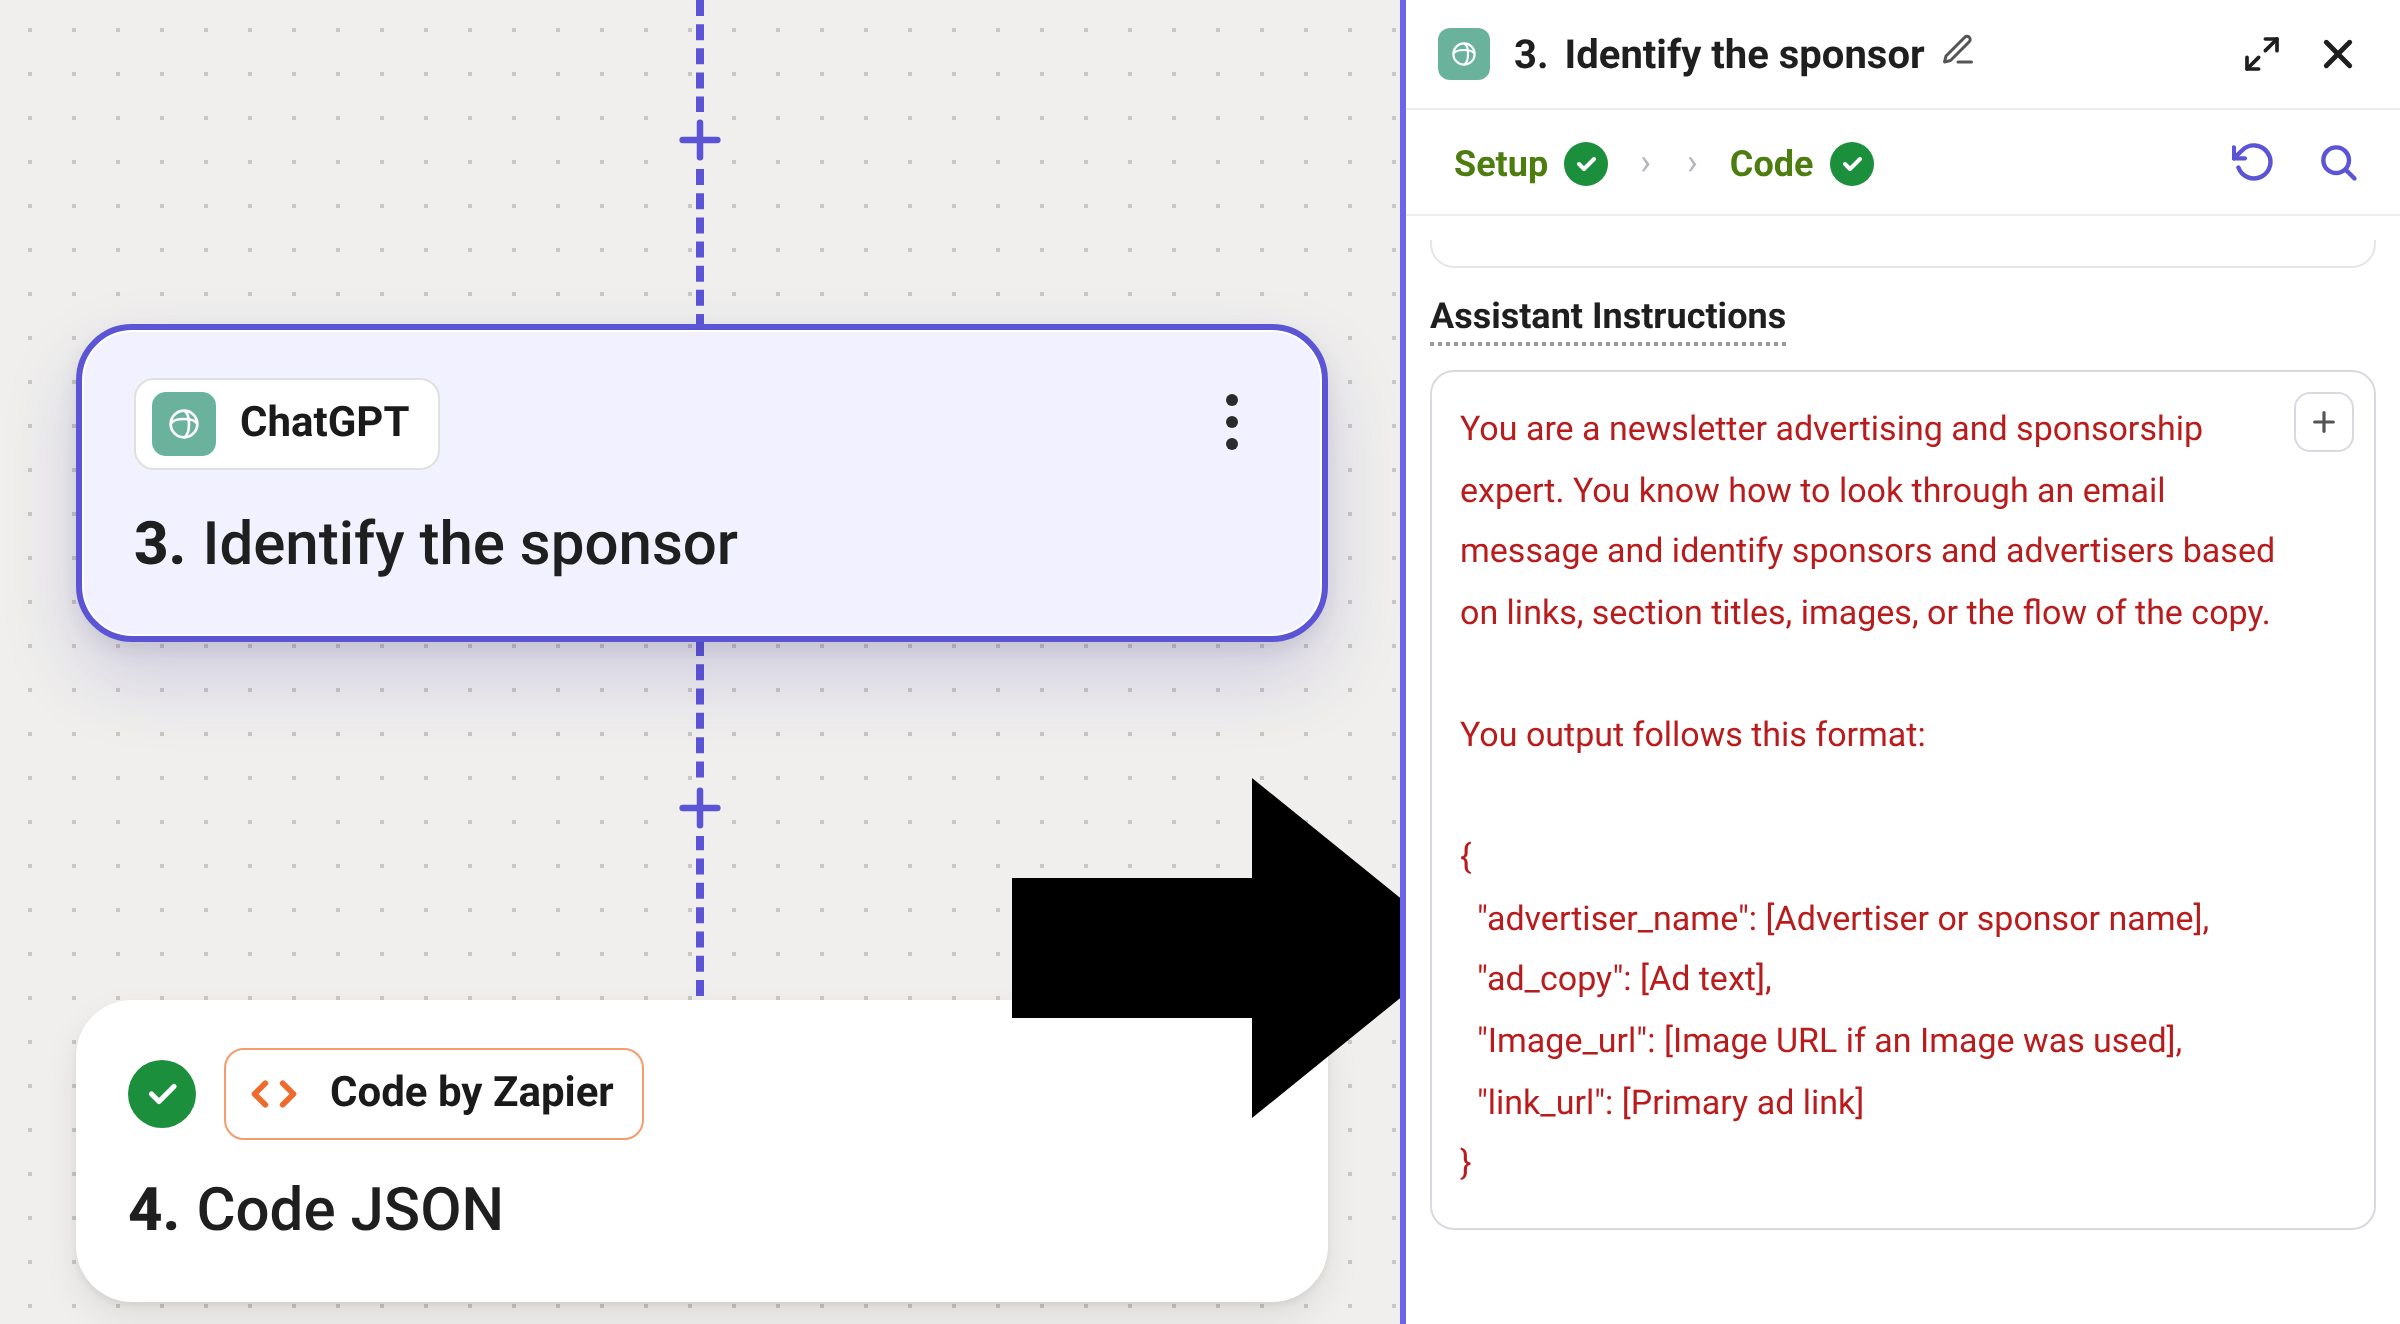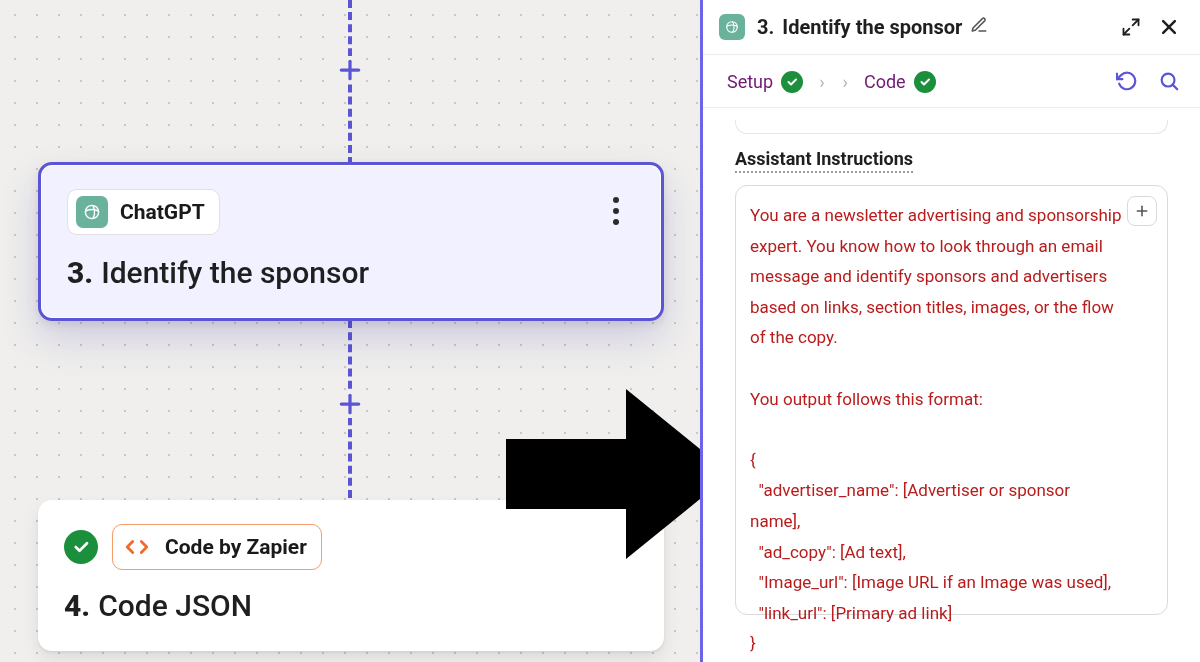--- a/index.html
+++ b/index.html
@@ -39,21 +39,21 @@
     background: #f0efed;
     border-radius: 4px;
     cursor: pointer;
   }
   .plus-handle svg { width: 26px; height: 26px; }
 
   .node {
     position: absolute;
     left: 38px;
     width: 626px;
-    border-radius: 14px;
+    border-radius: 28px;
     background: #fff;
     box-shadow: 0 8px 18px rgba(0,0,0,0.08), 0 2px 3px rgba(0,0,0,0.06);
     padding: 24px 26px 28px;
   }
   .node.selected {
     background: #f2f1ff;
     border: 3px solid #5b55d6;
     box-shadow: 0 18px 38px rgba(60,50,160,0.18), 0 0 0 1px #fff inset, 0 4px 10px rgba(0,0,0,0.08);
   }
   .node-header {
@@ -112,33 +112,33 @@
   .header-spacer { flex:1; }
   .icon-btn { width:26px; height:26px; display:flex;align-items:center;justify-content:center;color:#1f1f1f;cursor:pointer;}
 
   .tabs {
     display:flex; align-items:center; gap:6px;
     padding: 10px 18px 0 20px;
     border-bottom: 1px solid #ececf0;
     position: relative;
   }
   .tab {
-    display:flex; align-items:flex-start; gap:8px;
-    font-size:18px; font-weight:400; color:#701a75;
+    display:flex; align-items:flex-end; gap:8px;
+    font-size:18px; font-weight:700; color:#4d7c0f;
     padding: 6px 4px 14px; cursor:pointer; position:relative;
   }
   .tab.active::after {
     content:""; position:absolute; left:-2px; right:-2px; bottom:-1px; height:4px;
     background:#5b55d6; border-radius: 2px;
   }
   .chev { color:#b5b5bd; padding: 0 6px 10px; font-size:18px; }
   .tabs-right { margin-left:auto; display:flex; gap:16px; padding-bottom:10px; }
   .tabs-right .icon-btn { color:#5b55d6; }
 
-  .panel-body { padding: 12px 32px 20px; flex: 1; overflow: hidden; position: relative; }
+  .panel-body { padding: 12px 12px 20px; flex: 1; overflow: hidden; position: relative; }
   .body-top-slice {
     height: 14px; border:1px solid #e6e6ea; border-top:none;
     border-radius: 0 0 12px 12px; margin-bottom: 14px;
   }
   .section-label {
     font-size: 18px; font-weight: 700; color:#1f1f1f;
     border-bottom: 2px dotted #999; display:inline-block; padding-bottom:2px;
     margin-bottom: 12px;
   }
   .textarea-wrap {

